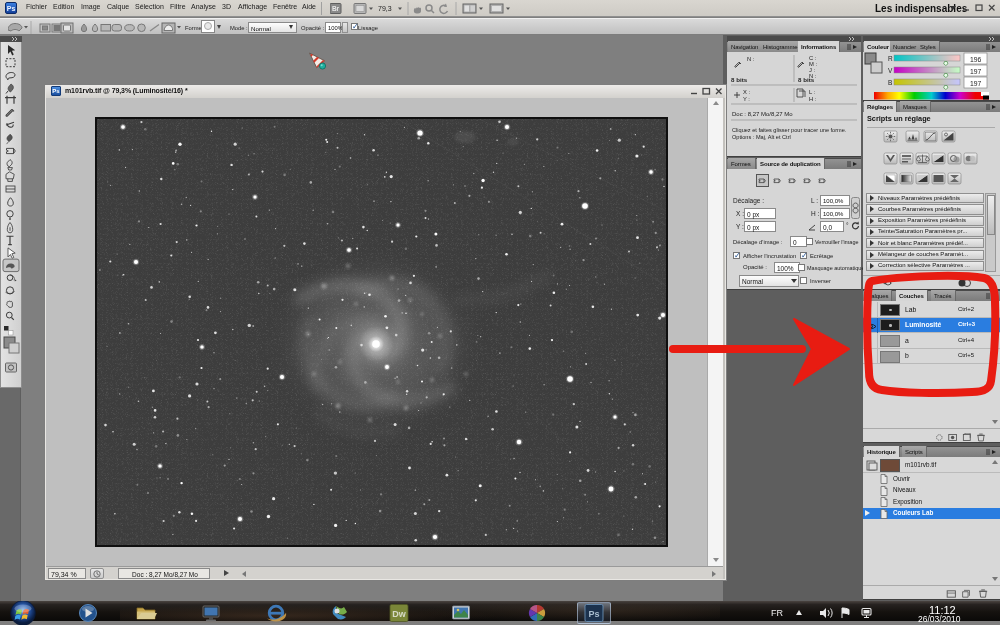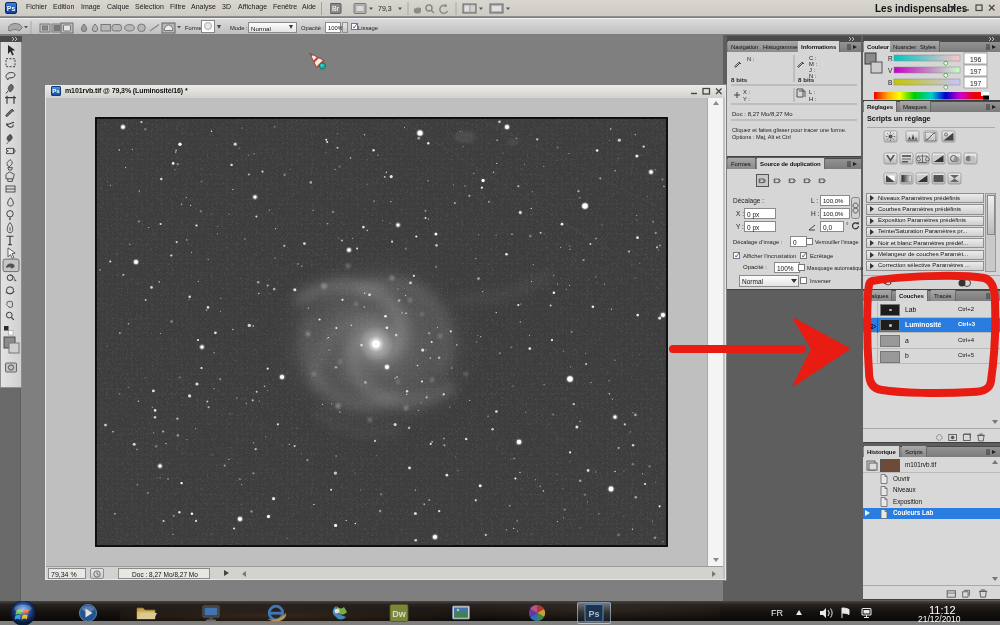--- a/index.html
+++ b/index.html
@@ -1320,21 +1320,21 @@
  <span class="abs" style="left:796px;top:9px;width:0;height:0;border-left:3.5px solid transparent;border-right:3.5px solid transparent;border-bottom:5px solid #e8e8e8;"></span>
  <svg class="abs" style="left:818px;top:5px" width="70" height="14" viewBox="0 0 70 14">
   <path d="M2,5 l3,0 3,-3 0,10 -3,-3 -3,0 z" fill="#e8e8e8"></path>
       <path d="M10,4 a4.5,4.5 0 0,1 0,6 M12.5,2.5 a7,7 0 0,1 0,9" fill="none" stroke="#e8e8e8" stroke-width="1"></path>
   <path d="M24,2 l0,10 m0,-10 c3,0 5,0.5 7,1.5 l0,5 c-2,-1 -4,-1.5 -7,-1.5" fill="#e8e8e8" stroke="#e8e8e8" stroke-width="1"></path>
   <rect x="44" y="2.5" width="9" height="6.5" rx="1" fill="none" stroke="#e8e8e8" stroke-width="1.1"></rect>
       <rect x="45.5" y="4" width="6" height="3.5" fill="#e8e8e8"></rect>
       <path d="M46,11.5 l5,0 m-2.5,-2.5 l0,2.5" stroke="#e8e8e8" stroke-width="1"></path>
  </svg>
  <span class="abs" style="left:929px;top:2.5px;font-size:11px;color:#fff;">11:12</span>
- <span class="abs" style="left:918px;top:12.5px;font-size:8.5px;color:#fff;">21/12/2010</span>
+ <span class="abs" style="left:918px;top:12.5px;font-size:8.5px;color:#fff;">26/03/2010</span>
 </div>
 <svg class="abs" style="left:0;top:0;z-index:50;pointer-events:none" width="1000" height="625" viewBox="0 0 1000 625">
  <g fill="none" stroke="#e81c12" stroke-linecap="round" stroke-linejoin="round">
   <path d="M673,349 L802,349" stroke-width="8"></path>
   <path d="M849,349 L794,319 L812,349 L794,385 z" fill="#e81c12" stroke-width="2"></path>
   <path d="M872,281 C900,276 960,274 984,278 C993,280 995,290 995,302 C996,330 994,360 991,381 C990,389 984,392 972,392 C940,394 900,393 882,390 C873,389 869,383 869,372 C867,345 867,310 868,293 C869,284 869,282 872,281 z" stroke-width="8"></path>
  </g>
  <g transform="translate(309.5,53)">
   <defs>
         <clipPath id="curclip">

